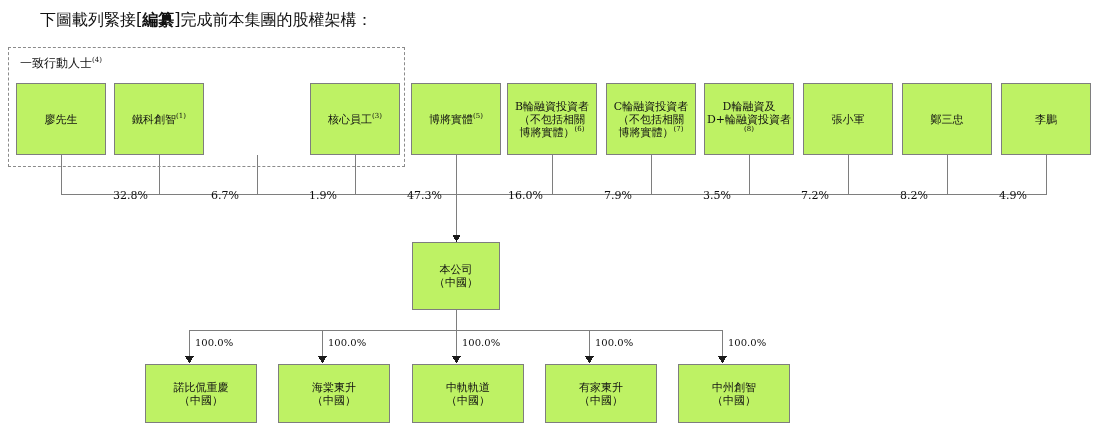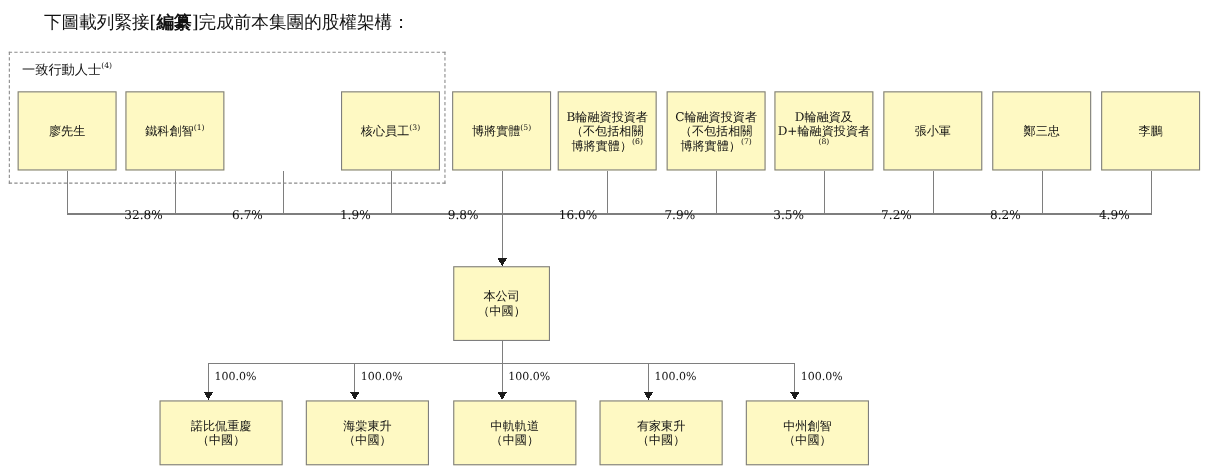--- a/index.html
+++ b/index.html
@@ -6,21 +6,21 @@
   .stage{
     position:relative;width:1098px;height:430px;background:#fff;
     font-family:"DejaVu Serif","Liberation Serif",serif;color:#111;
     overflow:hidden;
   }
   .title{position:absolute;left:40px;top:10px;font-size:16px;white-space:nowrap;}
   .title b{font-weight:bold;}
   .dashed-group{position:absolute;left:8px;top:47px;width:397px;height:120px;border:1px dashed #8b8b8b;box-sizing:border-box;}
   .dashed-label{position:absolute;left:20px;top:55px;font-size:12px;white-space:nowrap;}
   .node{
-    position:absolute;border:1px solid #7e7e7e;background:#fef9c3;box-sizing:border-box;
+    position:absolute;border:1px solid #7e7e7e;background:#bef264;box-sizing:border-box;
     display:flex;align-items:center;justify-content:center;
     text-align:center;font-size:11px;line-height:13px;
   }
   .sh{top:83px;width:90px;height:72px;}
   .company{left:412px;top:242px;width:88px;height:68px;}
   .sub{top:364px;width:112px;height:59px;}
   .ln{display:block;}
   sup{font-size:7px;line-height:0;vertical-align:super;}
   .pct{position:absolute;top:189px;font-size:11px;white-space:nowrap;margin-left:48px;}
   .pct100{position:absolute;top:337px;font-size:10px;white-space:nowrap;}
@@ -112,21 +112,21 @@
   <div class="node sh" style="left:902px">
     <div><span>鄭三忠</span><sup></sup></div>
   </div>
   <div class="node sh" style="left:1001px">
     <div><span>李鵬</span><sup></sup></div>
   </div>
 
   <div class="pct" style="left:65px">32.8%</div>
   <div class="pct" style="left:163px">6.7%</div>
   <div class="pct" style="left:261px">1.9%</div>
-  <div class="pct" style="left:359px">9.8%</div>
+  <div class="pct" style="left:359px">47.3%</div>
   <div class="pct" style="left:460px">16.0%</div>
   <div class="pct" style="left:556px">7.9%</div>
   <div class="pct" style="left:655px">3.5%</div>
   <div class="pct" style="left:753px">7.2%</div>
   <div class="pct" style="left:852px">8.2%</div>
   <div class="pct" style="left:951px">4.9%</div>
   <div class="pct" style="left:1050px">1.1%</div>
 
   <div class="node company">
     <div>

